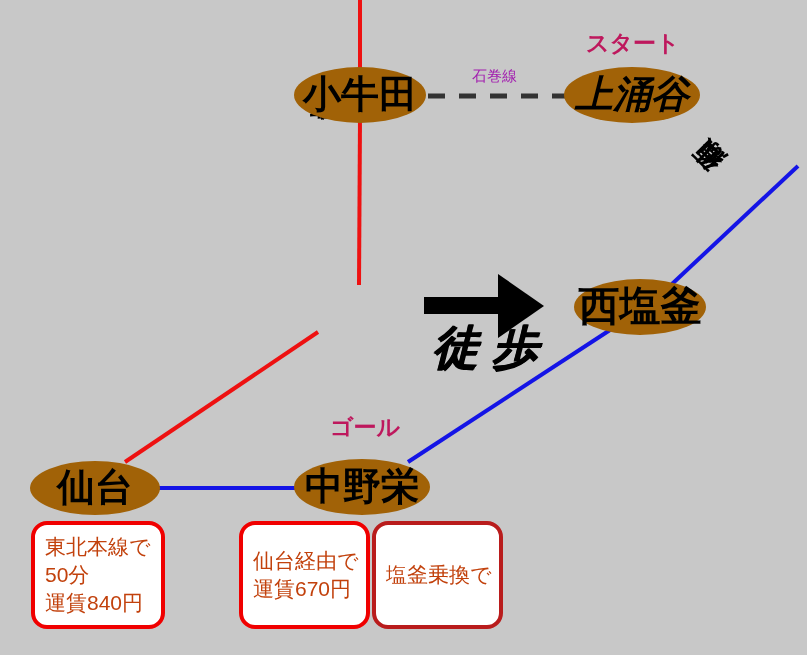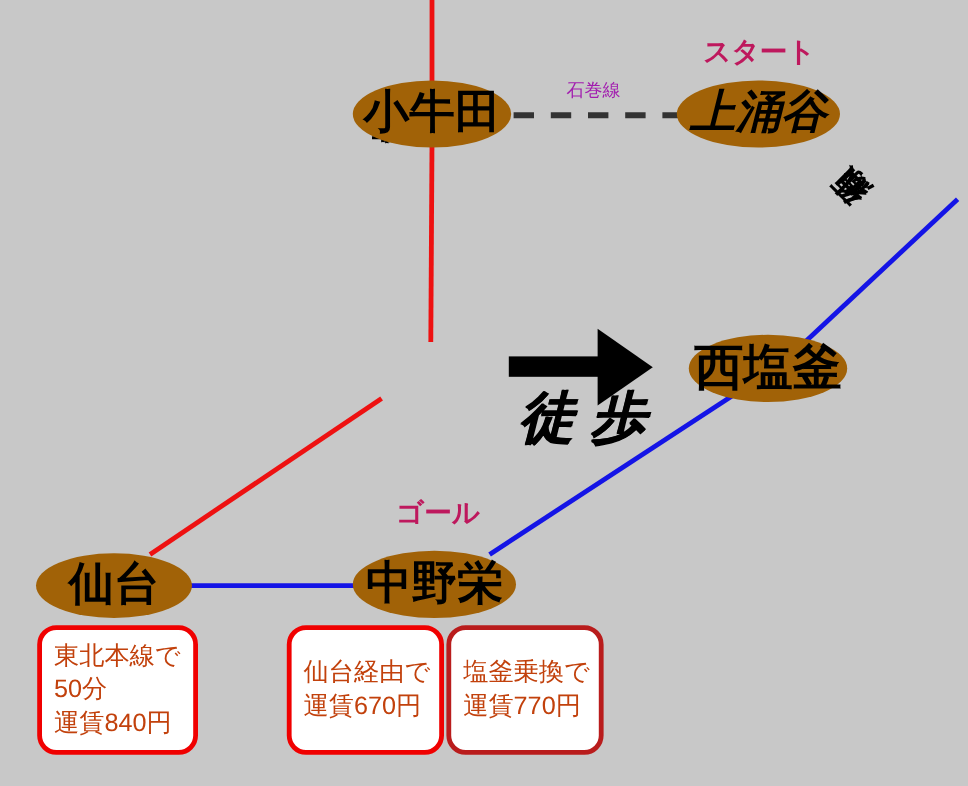--- a/index.html
+++ b/index.html
@@ -177,16 +177,15 @@
     <div class="line">運賃840円</div>
   </div>
 
   <div class="info-box red" style="left:239px; top:521px; width:131px; height:108px;">
     <div class="line">仙台経由で</div>
     <div class="line">運賃670円</div>
   </div>
 
   <div class="info-box blue" style="left:372px; top:521px; width:131px; height:108px;">
     <div class="line">塩釜乗換で</div>
-    <div class="line">運賃770円</div>
   </div>
 
 </div>
 
 </body></html>

